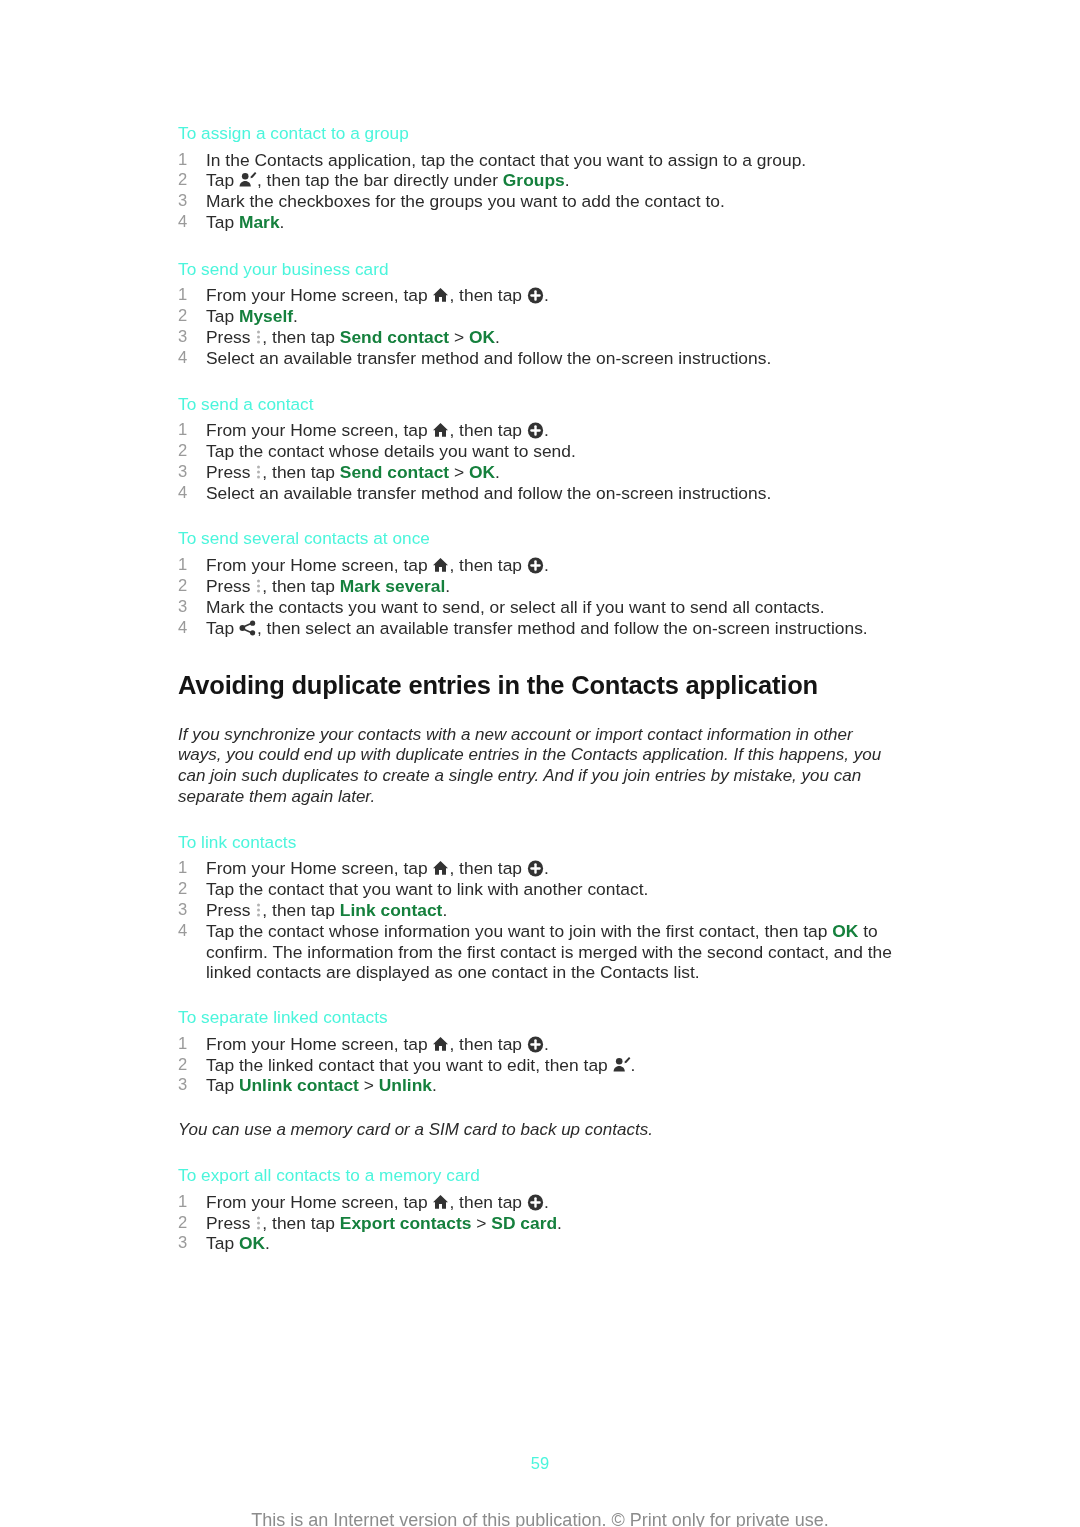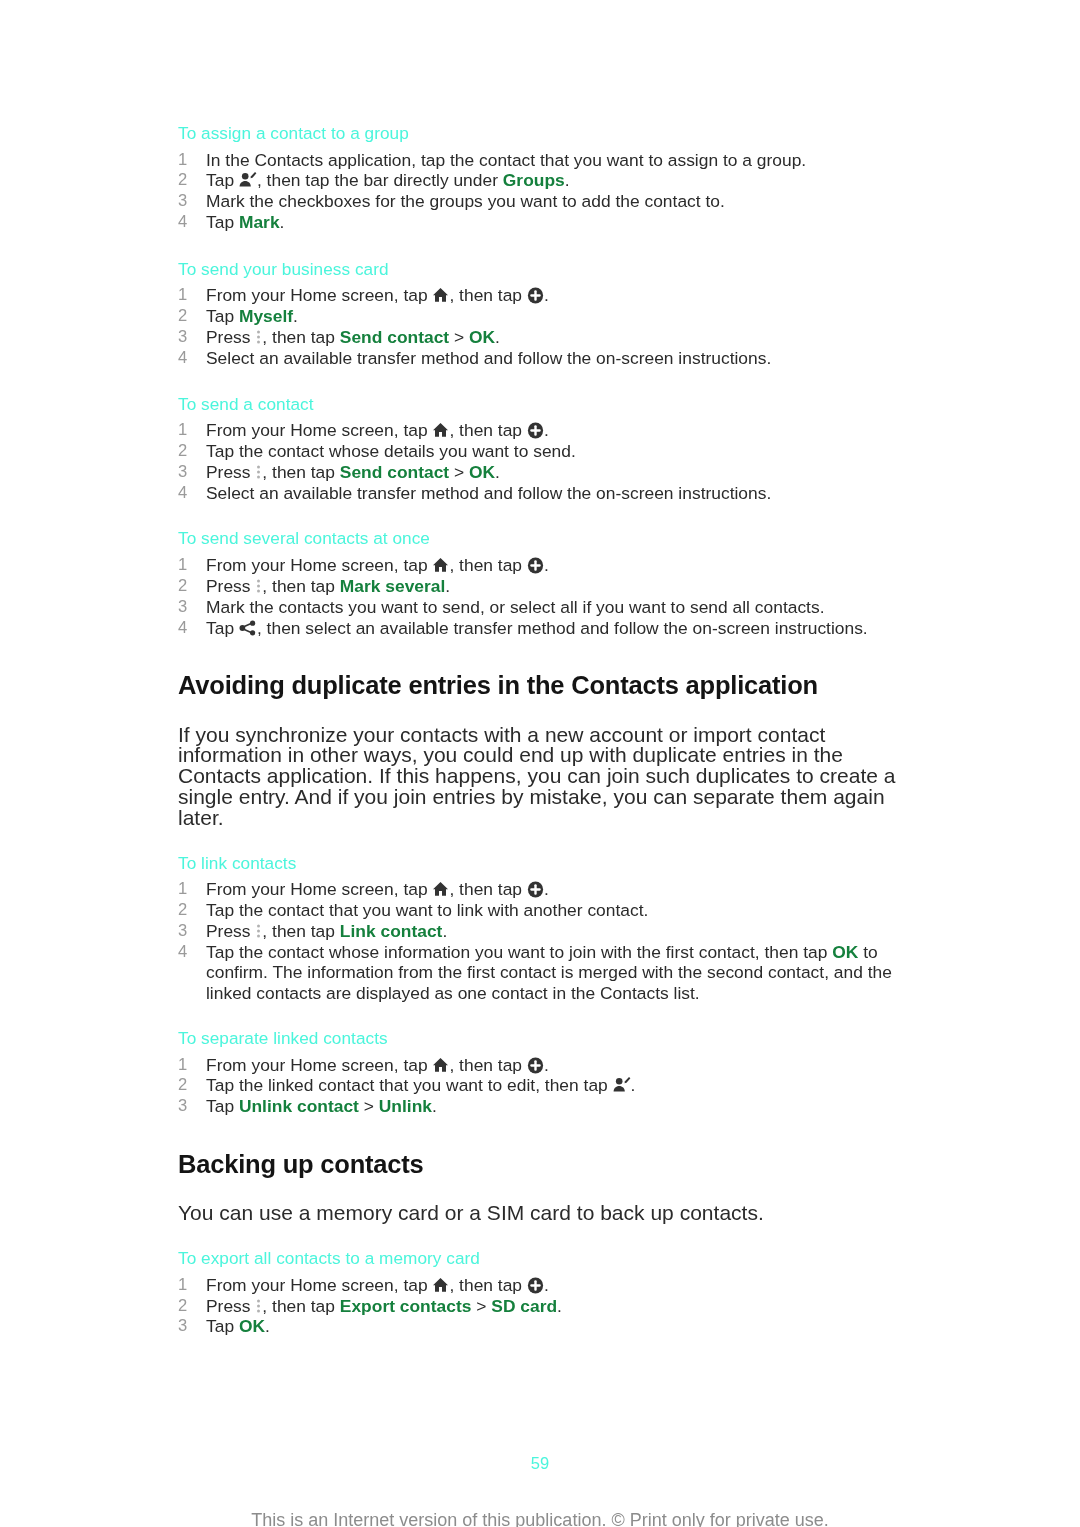--- a/index.html
+++ b/index.html
@@ -42,26 +42,27 @@
   .sub-head {
     font-size: 17.2px;
     color: #4BF5DC;
     font-weight: normal;
     line-height: 1.2;
     letter-spacing: 0.05px;
   }
 
   
   p.body-text {
-    font-size: 21px;
+    font-size: 17px;
     line-height: 20.8px;
     color: #2b2b2b;
     margin: 0;
     padding: 0;
     letter-spacing: 0.01px;
+    font-style: italic;
   }
 
   
   ol.steps {
     margin: 0;
     padding: 0;
     list-style: none;
     counter-reset: stepnum;
   }
   ol.steps > li {
@@ -252,21 +253,20 @@
               </svg></span><span>.</span></li>
         <li><span>Tap the linked contact that you want to edit, then tap </span><span class="ico ico-person-edit"><svg viewBox="0 0 18 16">
                 <circle cx="6.2" cy="4.2" r="3.3" fill="#333"></circle>
                 <path d="M0.6 14.6c0-3.4 2.5-5.6 5.6-5.6s5.6 2.2 5.6 5.6z" fill="#333"></path>
                 <path d="M17.4 1.2 16 0l-4 4.3-.5 2 2-.5z" fill="#333"></path>
               </svg></span><span>.</span></li>
         <li><span>Tap </span><b>Unlink contact</b><span class="gt"> &gt; </span><b>Unlink</b><span>.</span></li>
       </ol>
     </div>
 
-    <h1 class="section-title" style="margin-top:33px;">Backing up contacts</h1>
     <p class="body-text" style="margin-top:24px;">You can use a memory card or a SIM card to back up contacts.</p>
 
     <div class="blk" style="margin-top:24px;">
       <div class="sub-head">To export all contacts to a memory card</div>
       <div class="sp-head-to-list"></div>
       <ol class="steps">
         <li><span>From your Home screen, tap </span><span class="ico ico-home"><svg viewBox="0 0 17 16">
                 <path d="M8.5 1 1 8.2h2v6.6h4V10h3v4.8h4V8.2h2z" fill="#333"></path>
               </svg></span><span>, then tap </span><span class="ico ico-contact"><svg viewBox="0 0 17 17">
                 <ellipse cx="8.5" cy="8.5" rx="7.6" ry="8" fill="#333"></ellipse>

